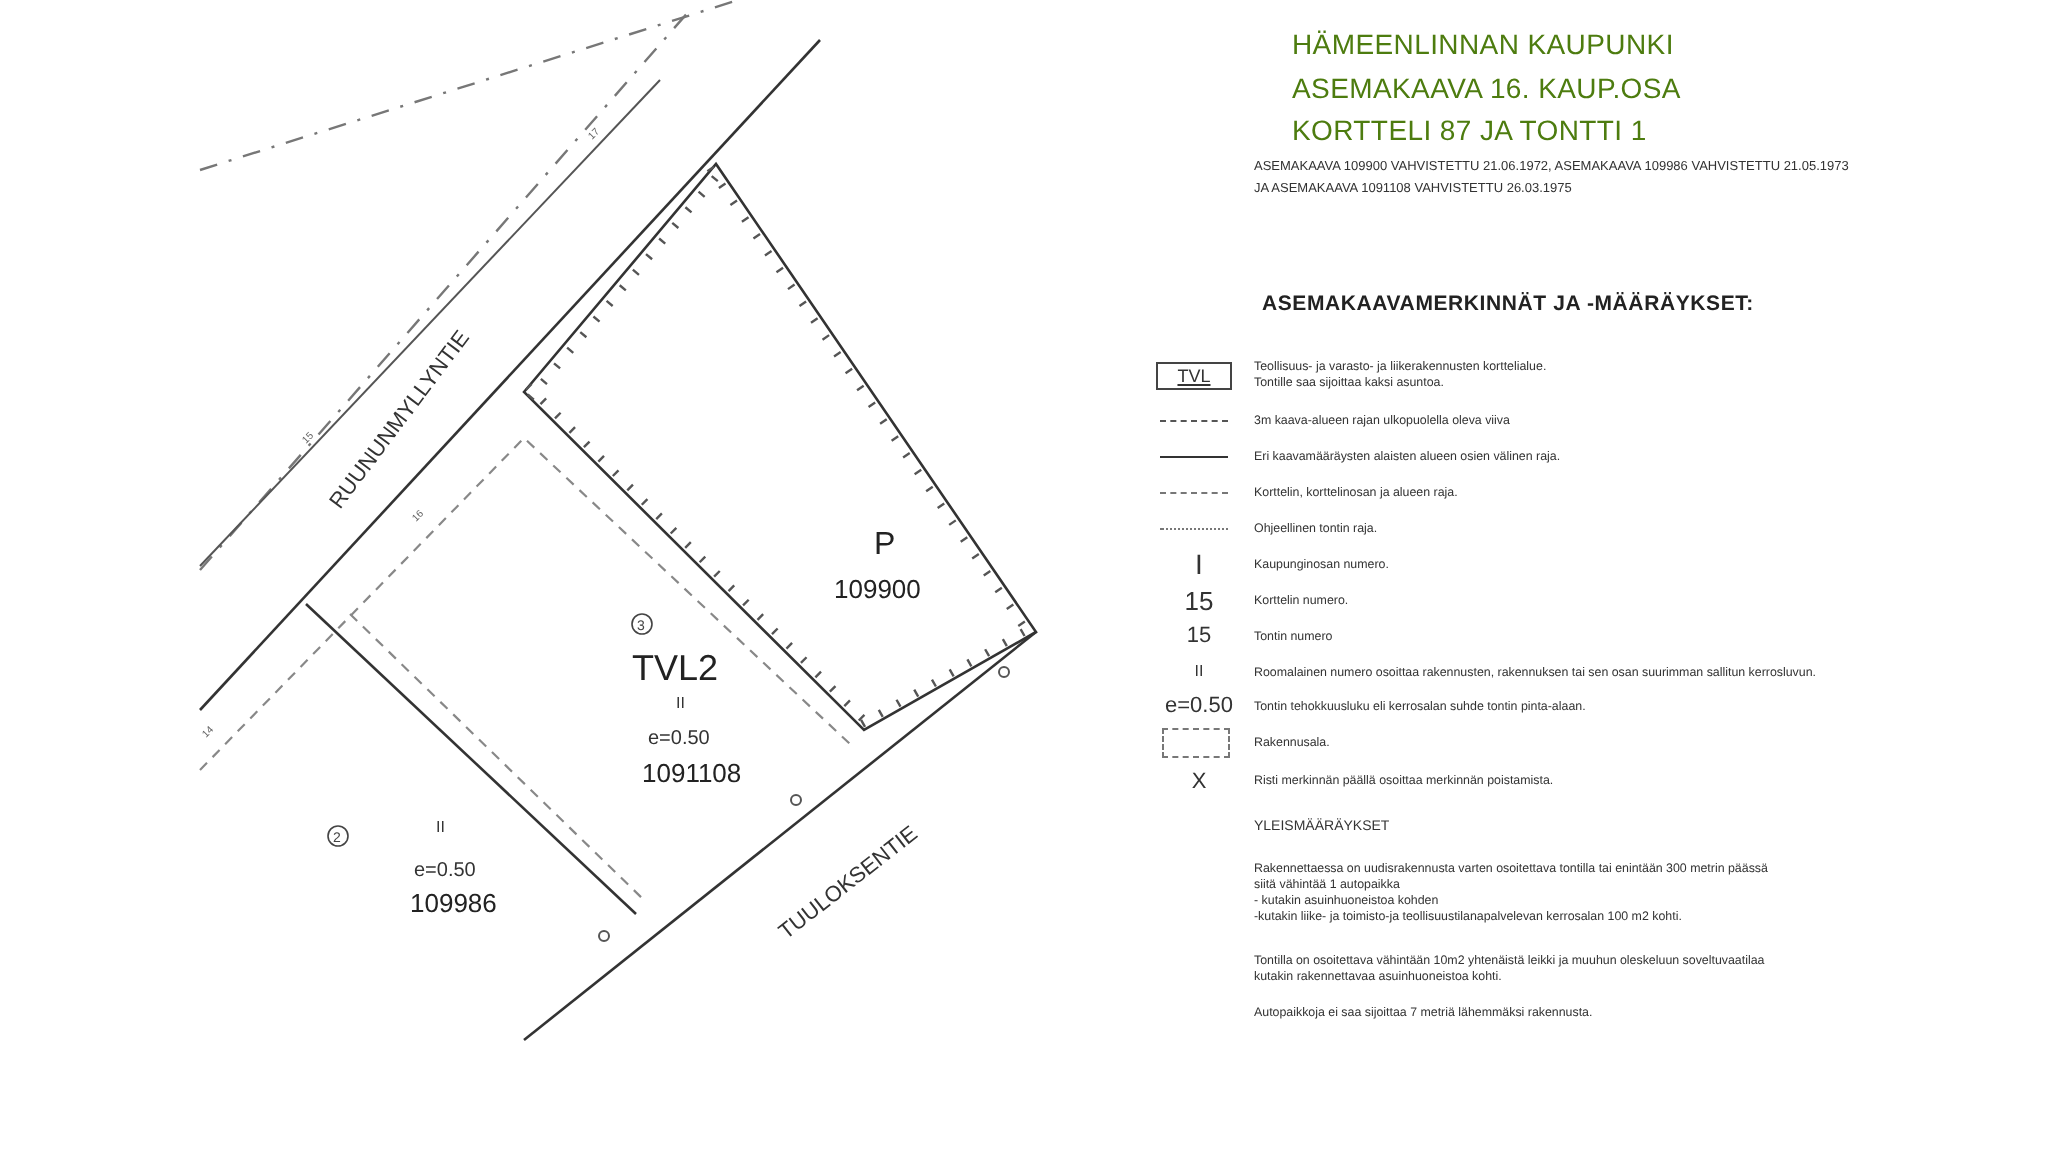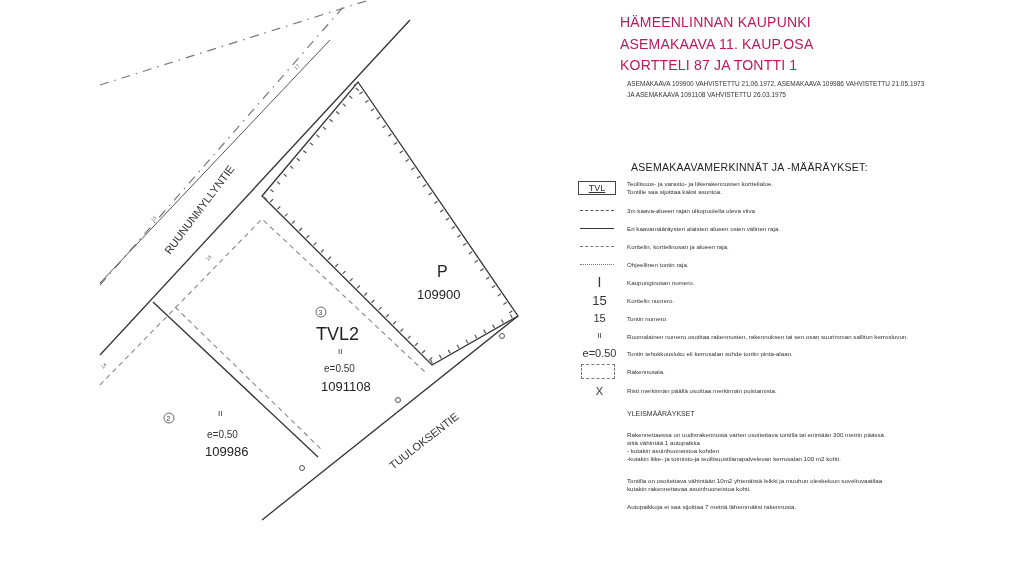--- a/index.html
+++ b/index.html
@@ -1,20 +1,20 @@
 <!DOCTYPE html>
 <html><head>
 <meta charset="utf-8">
 <style>
   html, body { margin:0; padding:0; background:#ffffff; }
   body { width:1024px; height:576px; position:relative; overflow:hidden; font-family:"Liberation Sans", sans-serif; color:#222; }
   #map { position:absolute; left:0; top:0; width:560px; height:576px; }
-  .title { position:absolute; left:620px; font-size:14px; color:#be185d; letter-spacing:0.2px; }
+  .title { position:absolute; left:646px; font-size:14px; color:#4d7c0f; letter-spacing:0.2px; }
   .sub { position:absolute; left:627px; font-size:6.5px; color:#333; }
-  .legend-head { position:absolute; left:631px; top:161px; font-size:10.5px; color:#222; letter-spacing:0.3px; }
+  .legend-head { position:absolute; left:631px; top:146px; font-size:10.5px; color:#222; letter-spacing:0.3px;font-weight:bold; }
   .leg-row { position:absolute; left:560px; width:440px; height:14px; }
   .leg-sym { position:absolute; left:0; width:75px; text-align:center; color:#333; }
   .leg-txt { position:absolute; left:67px; font-size:6.2px; color:#333; white-space:nowrap; }
   .gen-head { position:absolute; left:627px; top:410px; font-size:7px; color:#333; }
   .gen-txt { position:absolute; left:627px; font-size:6.2px; color:#333; line-height:8px; white-space:nowrap; }
 </style>
 </head>
 <body>
 
 <svg id="map" viewBox="0 0 560 576" xmlns="http://www.w3.org/2000/svg">
@@ -63,21 +63,21 @@
   <text x="324" y="372" font-size="10" fill="#333">e=0.50</text>
   <text x="321" y="391" font-size="13" fill="#222">1091108</text>
   <circle cx="169" cy="418" r="5" fill="none" stroke="#444" stroke-width="0.8"></circle>
   <text x="166.5" y="421" font-size="7" fill="#444">2</text>
   <text x="218" y="416" font-size="8" fill="#333">II</text>
   <text x="207" y="438" font-size="10" fill="#333">e=0.50</text>
   <text x="205" y="456" font-size="13" fill="#222">109986</text>
 </svg>
 
 <div class="title" style="top:14px">HÄMEENLINNAN KAUPUNKI</div>
-<div class="title" style="top:36px">ASEMAKAAVA 11. KAUP.OSA</div>
+<div class="title" style="top:36px">ASEMAKAAVA 16. KAUP.OSA</div>
 <div class="title" style="top:57px">KORTTELI 87 JA TONTTI 1</div>
 <div class="sub" style="top:80px">ASEMAKAAVA 109900 VAHVISTETTU 21.06.1972, ASEMAKAAVA  109986 VAHVISTETTU 21.05.1973</div>
 <div class="sub" style="top:91px">JA ASEMAKAAVA  1091108 VAHVISTETTU 26.03.1975</div>
 
 <div class="legend-head">ASEMAKAAVAMERKINNÄT JA -MÄÄRÄYKSET:</div>
 
 <div class="leg-row" style="top:180px">
   <div class="leg-sym" style="left:18px;width:36px;top:1px;border:1px solid #444;font-size:9px;height:12px;line-height:12px;text-decoration:underline;">TVL</div>
   <div class="leg-txt" style="top:0">Teollisuus- ja varasto- ja liikerakennusten korttelialue.</div>
   <div class="leg-txt" style="top:8px">Tontille saa sijoittaa kaksi asuntoa.</div>

